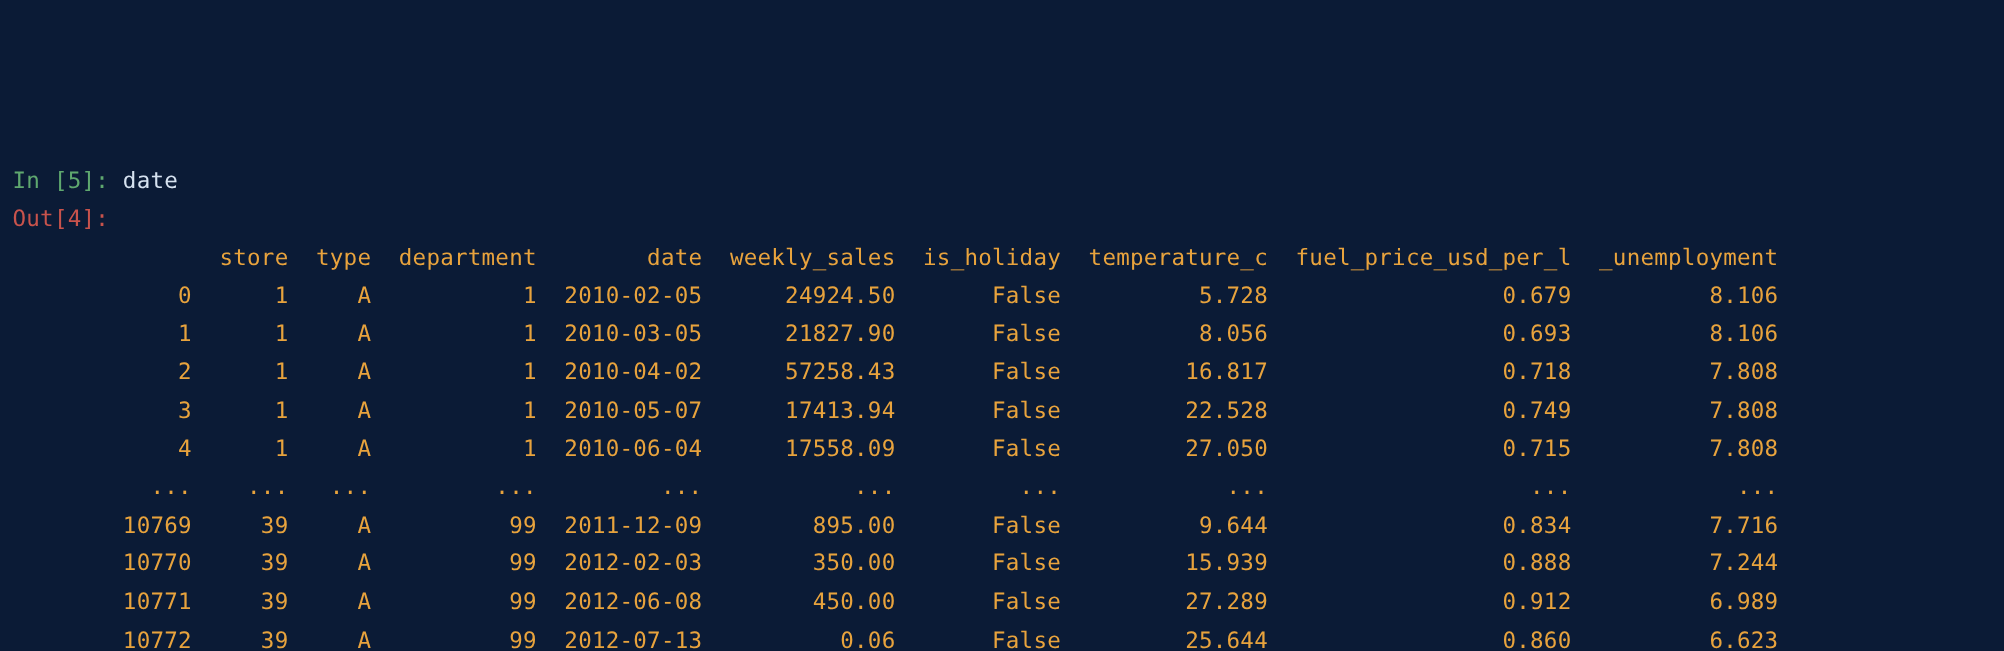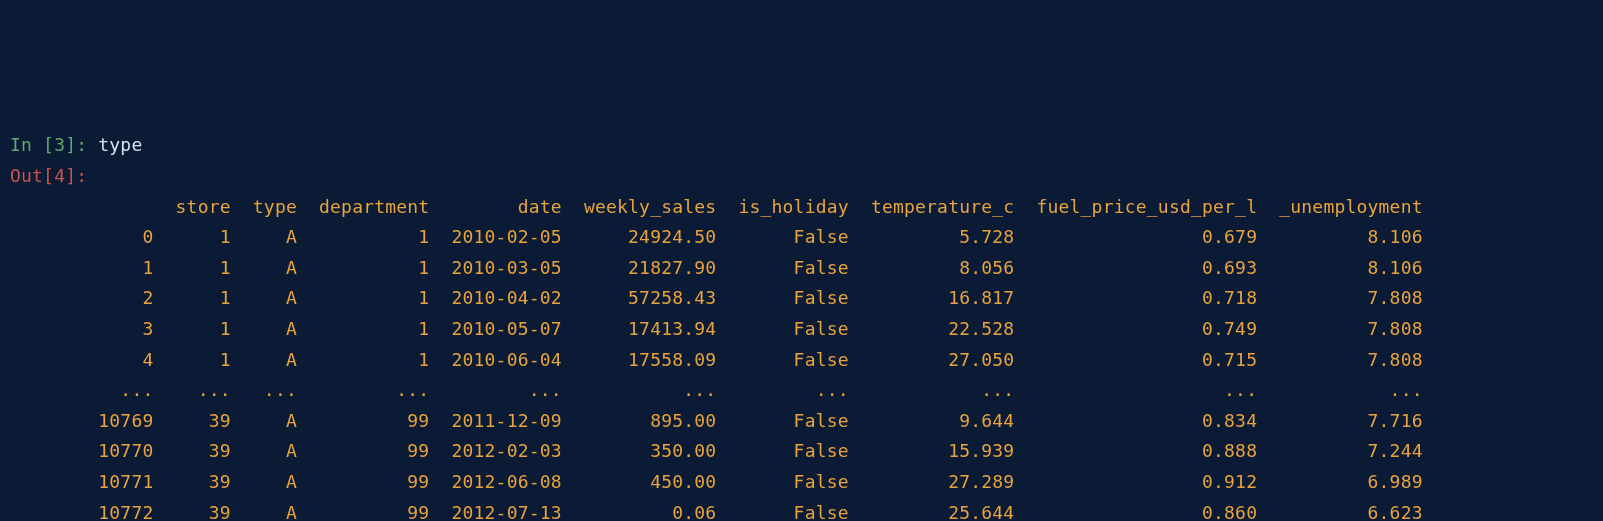--- a/index.html
+++ b/index.html
@@ -17,21 +17,21 @@
     }
     .prompt-in { color: #5fa86f; }
     .prompt-out { color: #c8534c; }
     .code { color: #d6e2f0; }
   </style>
 </head>
 <body>
 
 
 
-<div><span class="prompt-in">In [3]: </span><span class="code">type</span>
+<div><span class="prompt-in">In [5]: </span><span class="code">date</span>
 <span class="prompt-out">Out[4]:</span>
 <span id="df-output">               store  type  department        date  weekly_sales  is_holiday  temperature_c  fuel_price_usd_per_l  _unemployment
             0      1     A           1  2010-02-05      24924.50       False          5.728                 0.679          8.106
             1      1     A           1  2010-03-05      21827.90       False          8.056                 0.693          8.106
             2      1     A           1  2010-04-02      57258.43       False         16.817                 0.718          7.808
             3      1     A           1  2010-05-07      17413.94       False         22.528                 0.749          7.808
             4      1     A           1  2010-06-04      17558.09       False         27.050                 0.715          7.808
           ...    ...   ...         ...         ...           ...         ...            ...                   ...            ...
         10769     39     A          99  2011-12-09        895.00       False          9.644                 0.834          7.716
         10770     39     A          99  2012-02-03        350.00       False         15.939                 0.888          7.244

